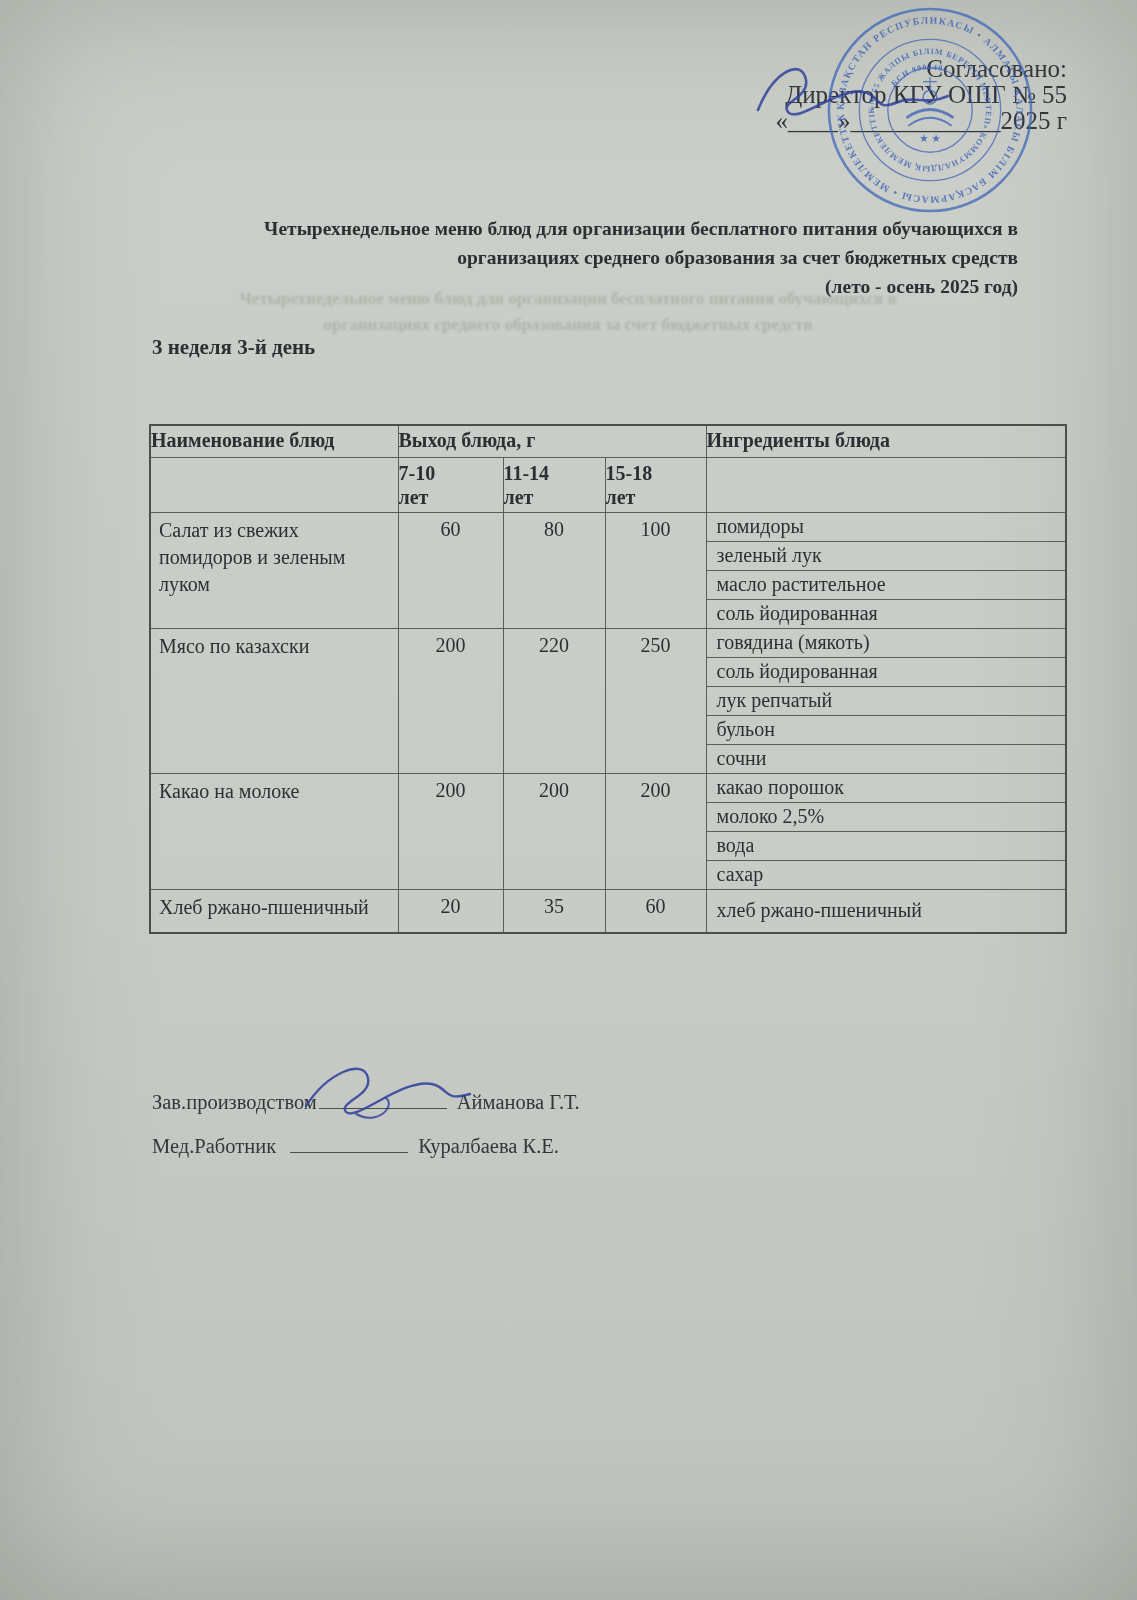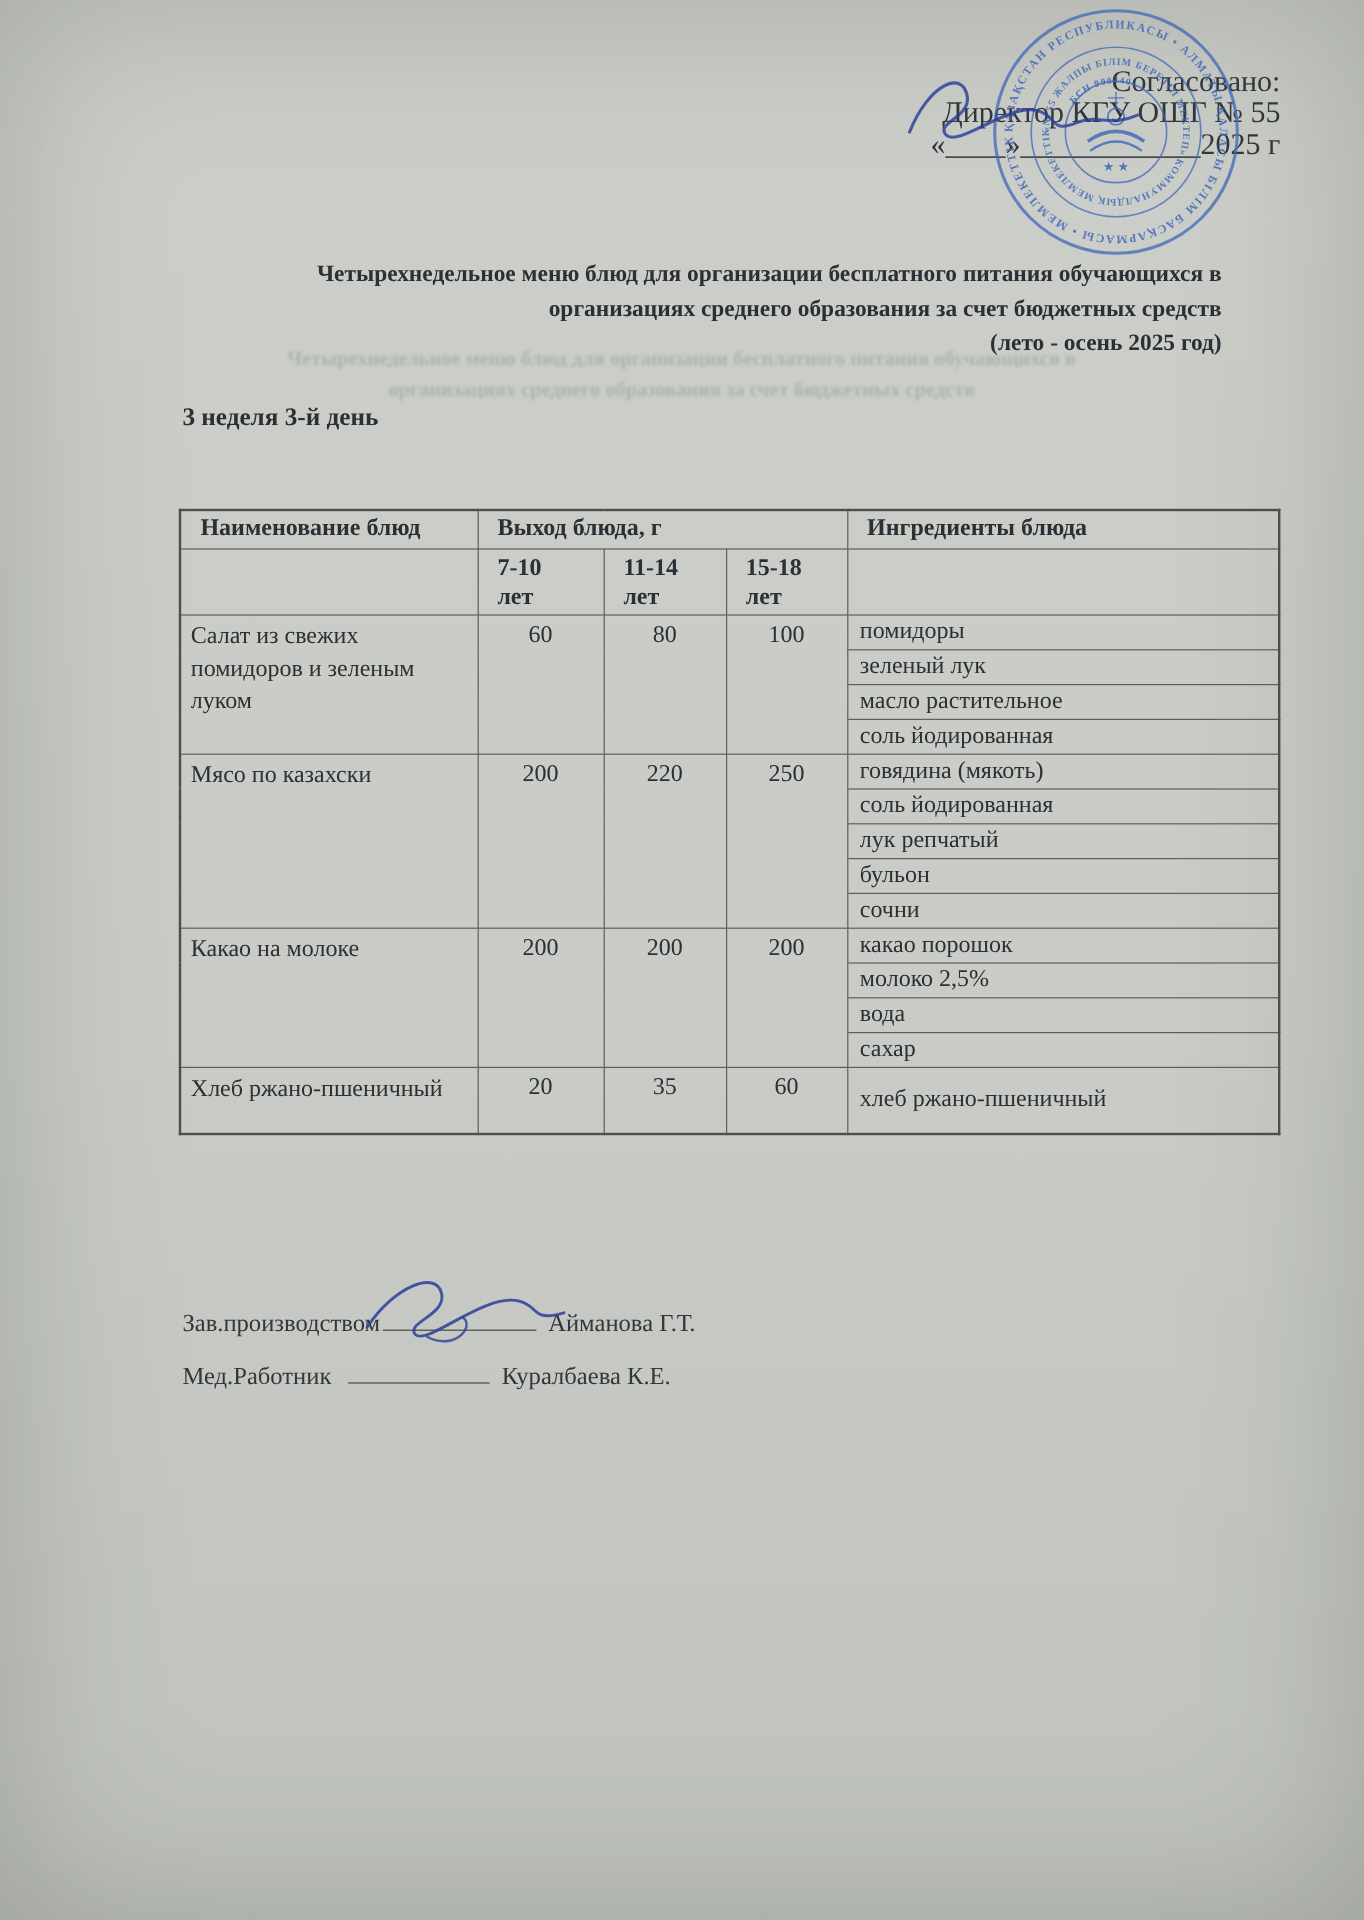--- a/index.html
+++ b/index.html
@@ -22,21 +22,21 @@
   .ghost{position:absolute;top:286px;left:118px;width:900px;text-align:center;
     font-weight:bold;font-size:17px;line-height:26px;color:#8d9a8c;opacity:.5;
     filter:blur(1.3px);z-index:1;}
   .week{position:absolute;top:334px;left:152px;width:170px;
     font-weight:bold;font-size:21px;line-height:27px;color:#2c2f33;}
   
   table.menu{position:absolute;top:424px;left:149px;width:916px;
     border-collapse:collapse;border:2px solid #4c4f47;font-size:20px;color:#2c2f33;
     table-layout:fixed;}
   table.menu th,table.menu td{border:1px solid #5c5f57;}
-  table.menu thead th{font-weight:bold;text-align:left;padding:3px 16px;vertical-align:top;}
+  table.menu thead th{font-weight:bold;text-align:left;padding:3px 0;vertical-align:top;}
   .th-age{white-space:pre-line;line-height:24px;}
   tr.hrow1{height:32px;}
   tr.hrow2{height:48px;}
   td.dish{vertical-align:top;padding:4px 8px;line-height:27px;}
   td.num{vertical-align:top;text-align:center;padding:5px 4px;margin-left:40px;}
   td.ing{vertical-align:middle;padding:2px 10px;}
   tbody tr{height:29px;}
   
   .sig-row{position:absolute;left:152px;font-size:20.5px;color:#33363b;z-index:2;}
   .sig-row.r1{top:1090px;}
@@ -167,21 +167,21 @@
         </tr>
         <tr>
           <td class="ing">молоко 2,5%</td>
         </tr>
         <tr>
           <td class="ing">вода</td>
         </tr>
         <tr>
           <td class="ing">сахар</td>
         </tr>
-        <tr style="height: 56px; padding-left: 47px;">
+        <tr style="height: 44px; padding-left: 47px;">
           <td class="dish" rowspan="1">Хлеб ржано-пшеничный</td>
           <td class="num" rowspan="1">20</td>
           <td class="num" rowspan="1">35</td>
           <td class="num" rowspan="1">60</td>
           <td class="ing">хлеб ржано-пшеничный</td>
         </tr>
       </tbody>
   </table>
 
   <div class="sig-row r1">

